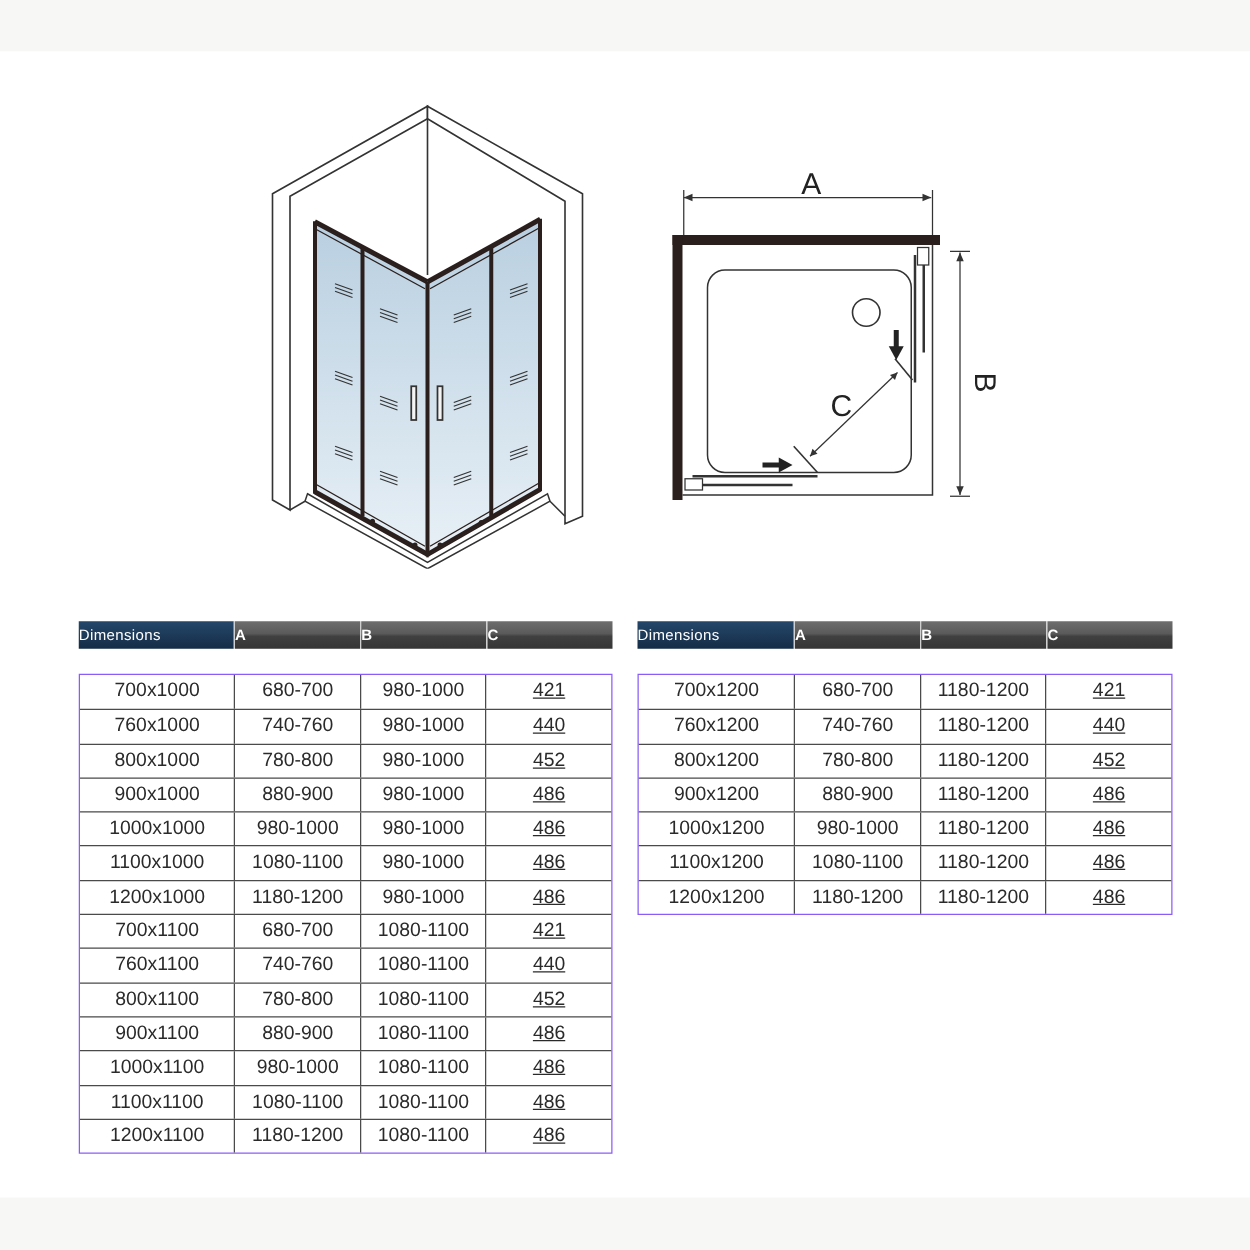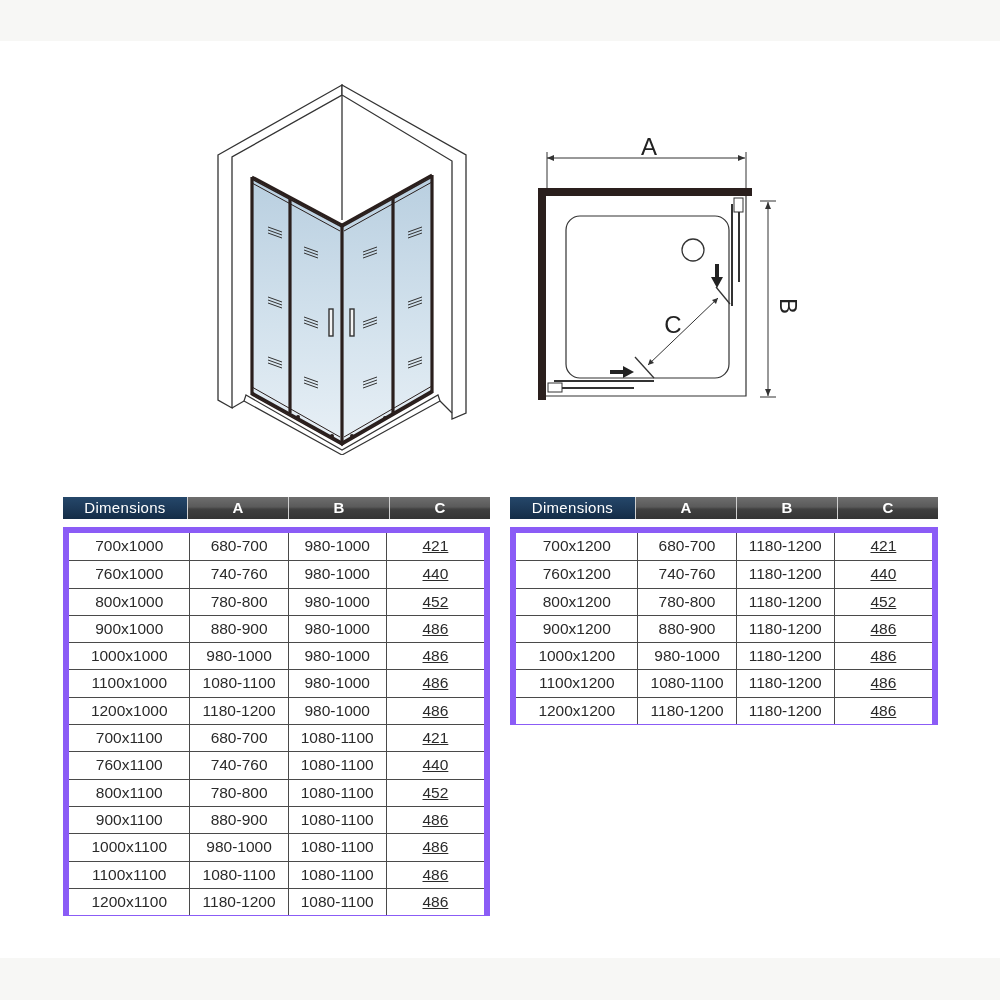--- a/index.html
+++ b/index.html
@@ -13,33 +13,33 @@
 
   .iso { position: absolute; left: 200px; top: 75px; width: 290px; height: 380px; }
   .plan { position: absolute; left: 530px; top: 130px; width: 270px; height: 280px; }
 
   .tbl { position: absolute; }
   .tbl.left { left: 63px; top: 497px; width: 427px; }
   .tbl.right { left: 510px; top: 497px; width: 428px; }
 
   .hdr { display: flex; height: 22px; }
   .hdr .hc {
-    box-sizing: border-box; height: 22px; line-height: 22px; text-align: center;
-    color: #ffffff; font-size: 15px;
+    box-sizing: border-box; height: 22px; line-height: 22px; text-align: left;
+    color: #ffffff; font-size: 12px;
     border-right: 1px solid #d0d0d0;
     background: linear-gradient(#6e6e6e 0%, #5a5a5a 45%, #404040 55%, #353535 100%);
     font-weight: bold;
   }
   .hdr .hc.first {
     background: linear-gradient(#25476a 0%, #1d3a59 50%, #142c46 100%);
     font-weight: normal; letter-spacing: 0.3px;
   }
   .hdr .hc:last-child { border-right: none; }
 
-  .body { margin-top: 8px; border: 6px solid #8b5cf6; border-bottom-width: 1px; }
+  .body { margin-top: 20px; border: 1px solid #8b5cf6; border-bottom-width: 1px; }
   .row { display: flex; height: 27.3px; border-top: 1px solid #4a4a4a; box-sizing: border-box; }
   .row:first-child { border-top: none; }
   .cell {
     box-sizing: border-box; text-align: center; font-size: 15.5px; color: #2a2a2a;
     line-height: 26px; border-right: 1px solid #4a4a4a; white-space: nowrap;
   }
   .cell:last-child { border-right: none; text-decoration: underline; }
   .c0 { width: 125px; }
   .c1 { width: 101px; }
   .c2 { width: 101px; }

